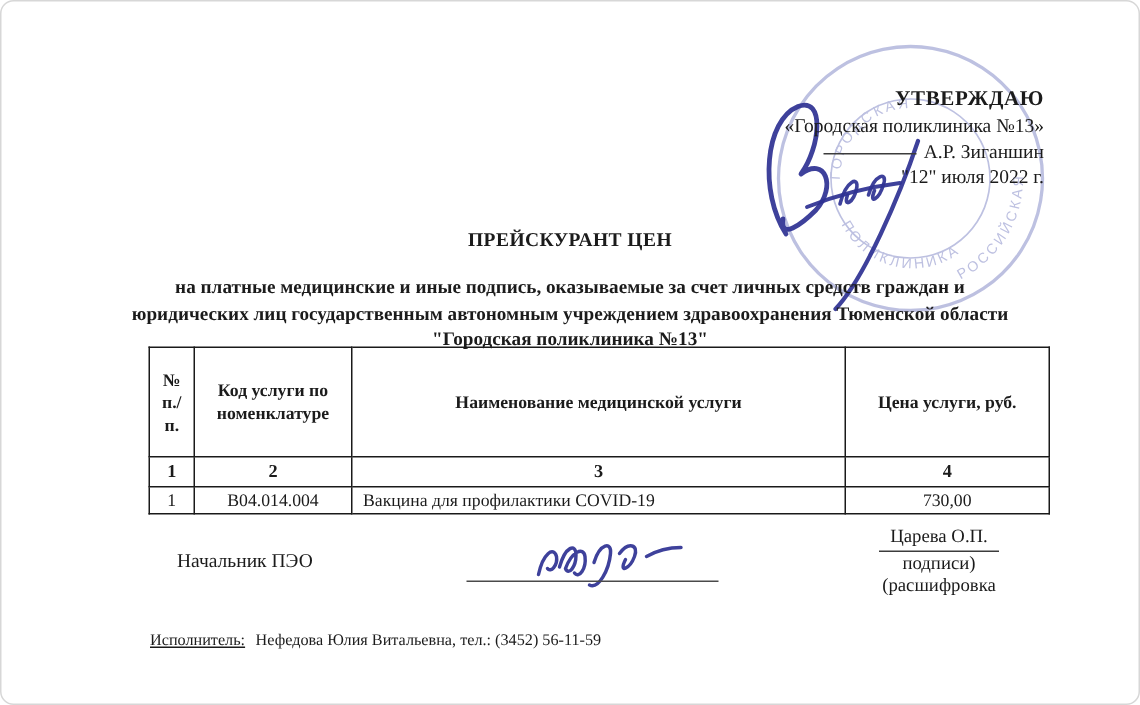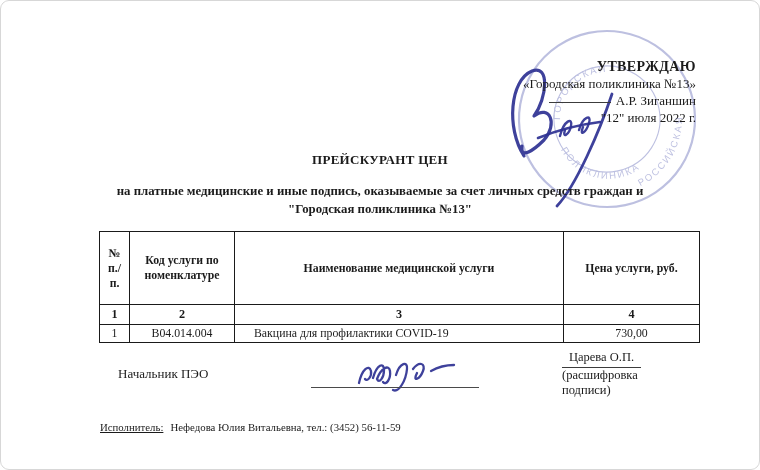--- a/index.html
+++ b/index.html
@@ -49,27 +49,27 @@
     position:absolute; left:98px; top:230px; width:600px;
     border-collapse:collapse; table-layout:fixed; font-size:11.8px;border-radius:20px;
   }
   .price-table th, .price-table td {
     border:1.4px solid #1a1a1a; text-align:center; vertical-align:middle;
     padding:1px 4px; overflow:hidden;
   }
   .price-table thead th { font-weight:bold; height:70px; line-height:15px; }
   .price-table tr.numrow td { font-weight:bold; height:17px; font-size:12.2px; }
   .price-table tr.datarow td { height:14px; }
-  .price-table td.cell-name { text-align:left; padding-left:19px;margin-left:43px; }
+  .price-table td.cell-name { text-align:left; padding-left:7px;margin-left:43px; }
 
   
   .pos-title { position:absolute; left:117px; top:365px; font-size:13px; }
   .sign-line { position:absolute; left:310px; top:386px; width:168px; border-top:1.2px solid #4a4a4a; }
   .sign-caption { position:absolute; left:310px; top:390px; width:168px; text-align:center; font-size:12.5px; }
-  .right-sign { position:absolute; left:561px; top:349px; width:128px; font-size:12.5px; line-height:15.5px; }
+  .right-sign { position:absolute; left:561px; top:349px; width:128px; text-align:center; font-size:12.5px; line-height:15.5px; }
   .right-name { display:inline-block; border-bottom:1px solid #3c3c3c; padding:0 7px 1px 7px; }
 
   
   .executor { position:absolute; left:99px; top:420px; font-size:10.8px; }
   .executor .exec-label { margin-right:7px;text-decoration:underline; }
 </style>
 </head>
 <body>
 
 <div class="page">
@@ -97,20 +97,21 @@
   <div class="approval">
     <div class="approval-heading">УТВЕРЖДАЮ</div>
     <div>«Городская поликлиника №13»</div>
     <div><span class="sig-underline"></span><span>А.Р. Зиганшин</span></div>
     <div>"12" июля 2022 г.</div>
   </div>
 
   <div class="title-block">
     <div class="title-heading">ПРЕЙСКУРАНТ ЦЕН</div>
     <div class="title-line">на платные медицинские и иные подпись, оказываемые за счет личных средств граждан и</div>
+    <div class="title-line">юридических лиц государственным автономным учреждением здравоохранения Тюменской области</div>
     <div class="title-line">"Городская поликлиника №13"</div>
   </div>
 
   <table class="price-table">
     <colgroup>
       <col style="width:30px">
         <col style="width:105px">
         <col style="width:329px">
         <col style="width:136px">
     </colgroup>
@@ -143,21 +144,21 @@
   <svg class="ink ink-bottom" viewBox="0 0 112 42">
     <path d="M 7,31 C 10,17 17,12 19,19 C 20,25 15,30 13,27 M 21,26 C 25,12 32,10 32,18 C 32,26 27,32 25,27 C 29,16 37,12 38,19 C 39,27 34,34 31,30" stroke-width="2.3"></path>
     <path d="M 44,23 C 48,10 56,9 55,17 C 54,28 47,41 41,38" stroke-width="2.3"></path>
     <path d="M 61,17 C 67,9 74,11 71,19 C 68,27 60,31 65,21" stroke-width="2.3"></path>
     <path d="M 79,19 C 86,15 95,13 102,13" stroke-width="2.3"></path>
   </svg>
   <div class="sign-line"></div>
 
   <div class="right-sign">
     <span class="right-name">Царева О.П.</span>
+    <div>подписи)</div>
     <div>(расшифровка</div>
-    <div>подписи)</div>
   </div>
 
   <div class="executor">
     <span class="exec-label">Исполнитель:</span><span>Нефедова Юлия Витальевна, тел.: (3452) 56-11-59</span>
   </div>
 
 </div>
 
 </body></html>

